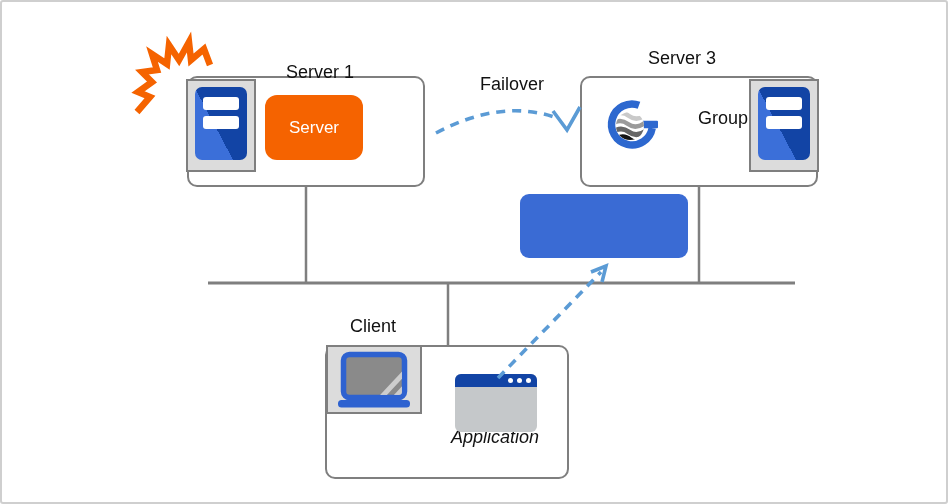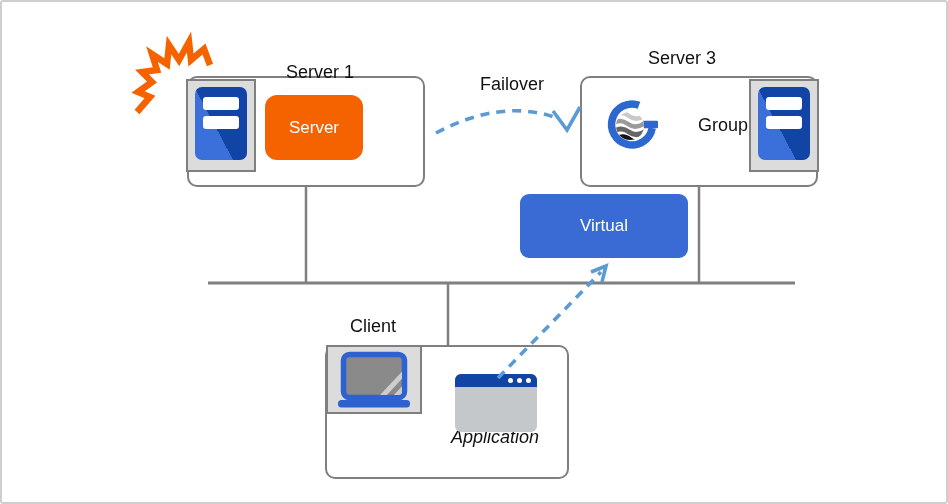--- a/index.html
+++ b/index.html
@@ -106,40 +106,39 @@
 
   <div class="node-box box-server1"></div>
   <div class="node-box box-server2"></div>
   <div class="node-box box-client"></div>
 
   <div class="diagram-label" style="left:318px;top:46px;margin-top:14px;">Server 1</div>
   <div class="diagram-label" style="left:680px;top:46px;">Server 3</div>
   <div class="diagram-label" style="left:510px;top:72px;text-align:right;">Failover</div>
   <div class="diagram-label" style="left:371px;top:314px;">Client</div>
   <div class="diagram-label" style="left:493px;top:425px;font-style:italic;">Application</div>
-  <div class="diagram-label" style="left:696px;top:113px;transform:none;">Group</div>
+  <div class="diagram-label" style="left:696px;top:106px;transform:none;">Group</div>
 
   <div class="icon-square sq-server1">
     <div class="tower">
       <div class="bar bar1"></div>
       <div class="bar bar2"></div>
     </div>
   </div>
   <div class="icon-square sq-server2">
     <div class="tower">
       <div class="bar bar1"></div>
       <div class="bar bar2"></div>
     </div>
   </div>
 
   <div class="badge badge-down">
     <span>Server</span>
   </div>
   <div class="badge badge-virtual">
-    <span>Virtual</span>
   </div>
 
   <svg class="group-logo" viewBox="0 0 55 55">
     <clipPath id="sphereClip">
         <circle cx="25" cy="29" r="14"></circle>
       </clipPath>
     <path d="M34,8.2 A20.5,20.5 0 1 0 47.2,31.1" fill="none" stroke="var(--logo-blue)" stroke-width="7.5"></path>
     <rect x="29" y="23.8" width="24" height="7.4" rx="1" fill="var(--logo-blue)"></rect>
     <circle cx="25" cy="29" r="14" fill="#ffffff"></circle>
     <g clip-path="url(#sphereClip)" fill="none">

